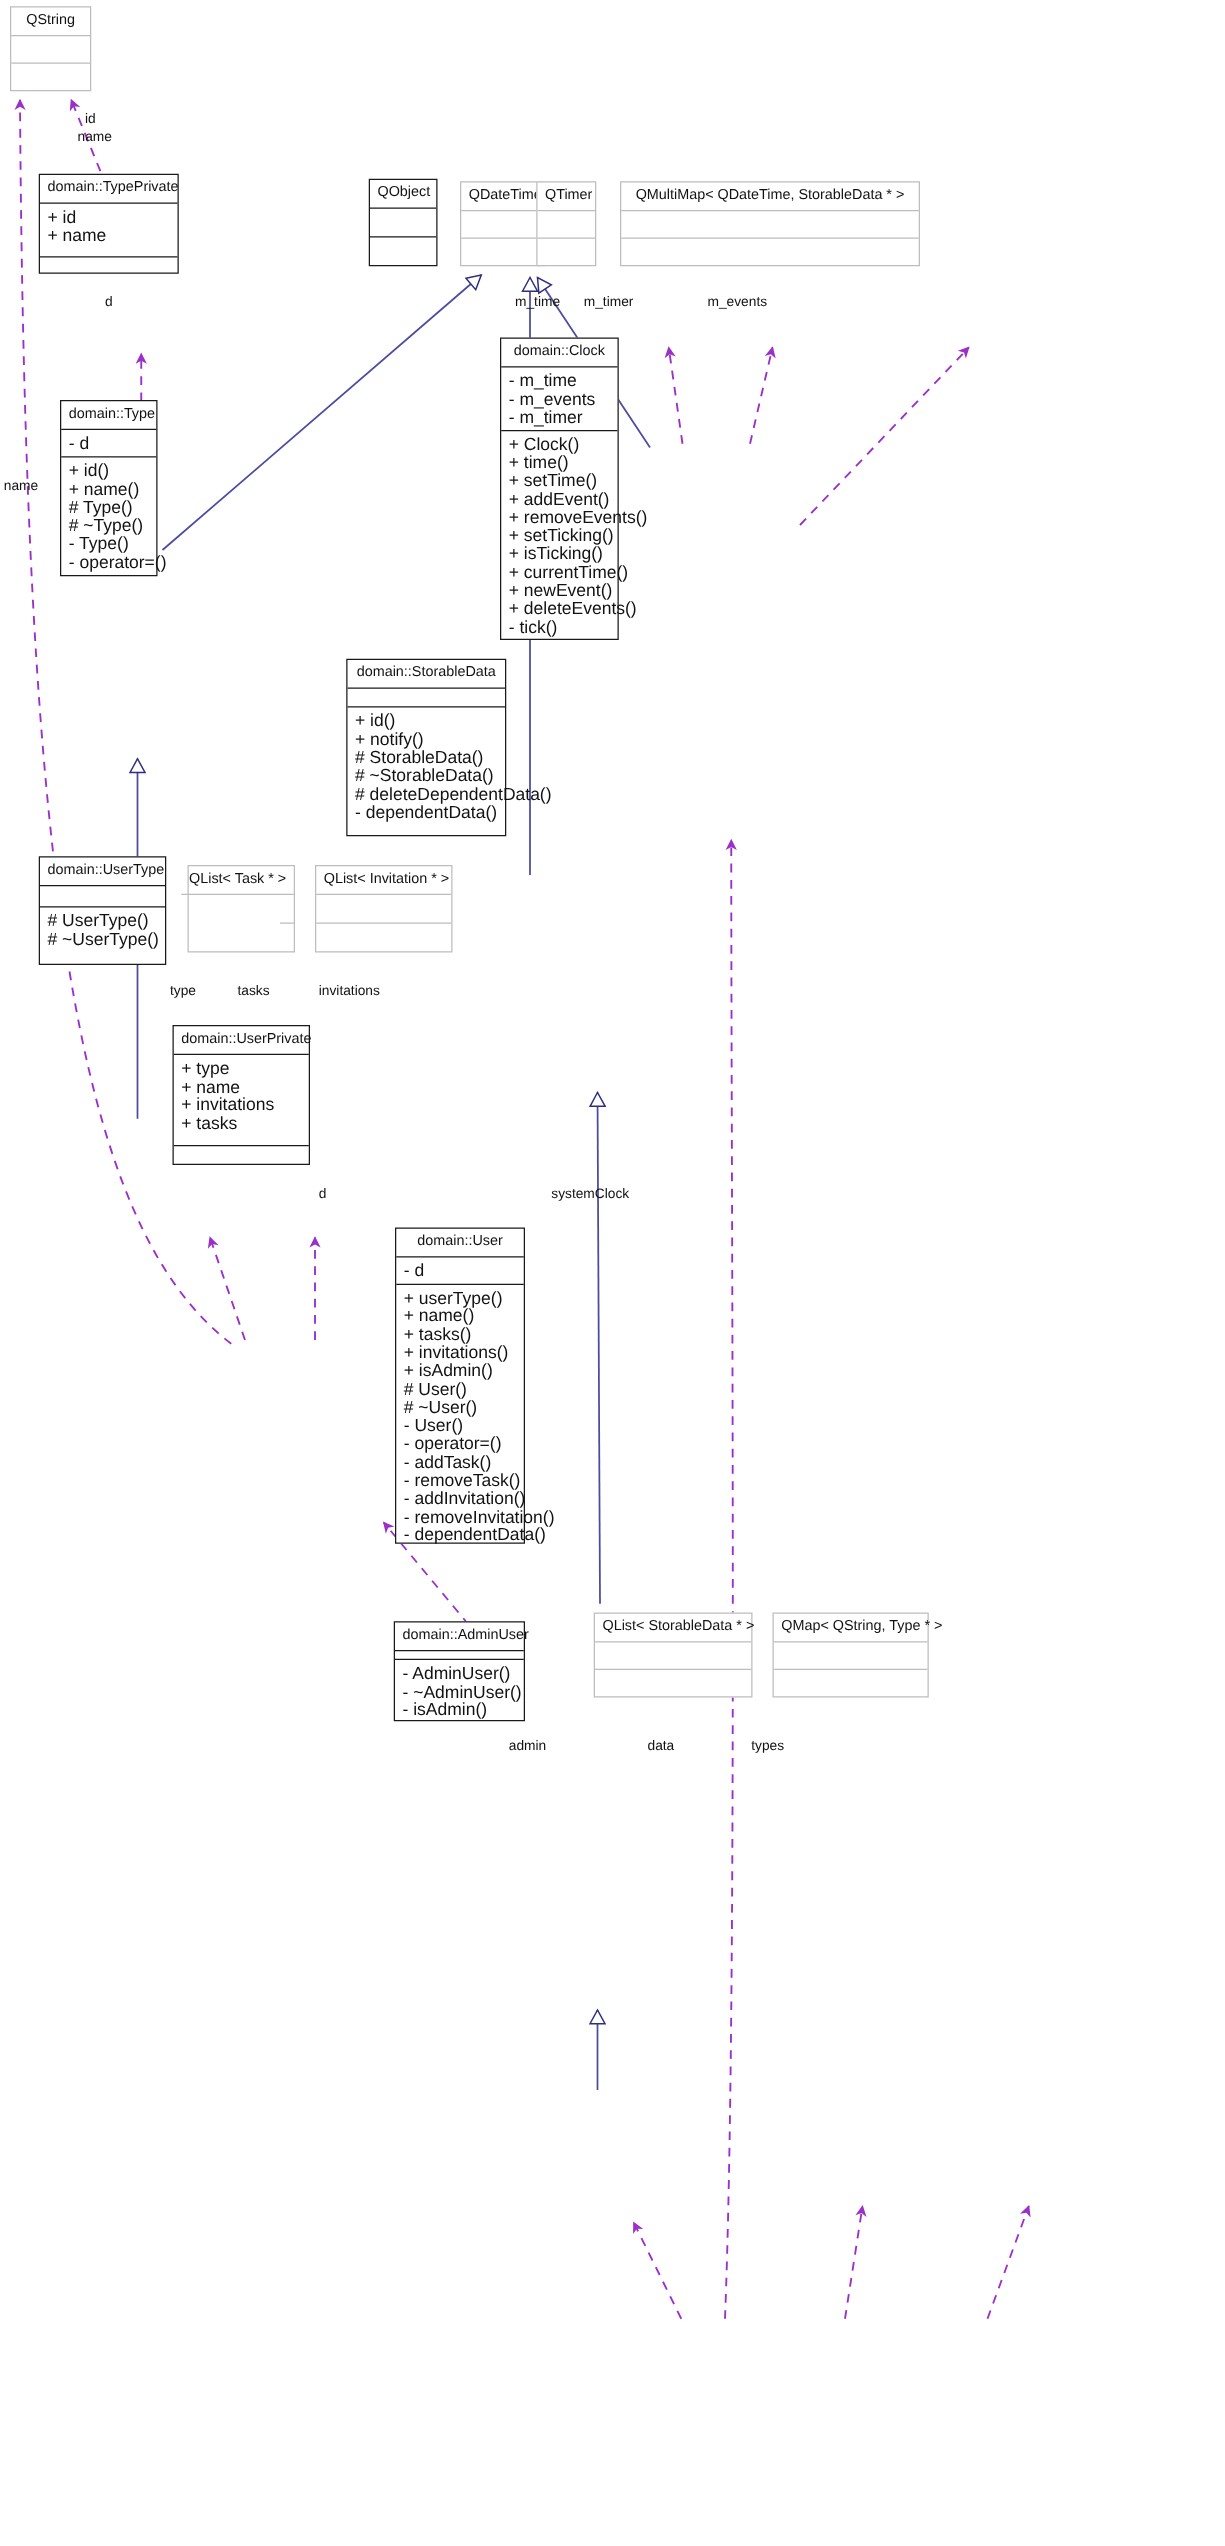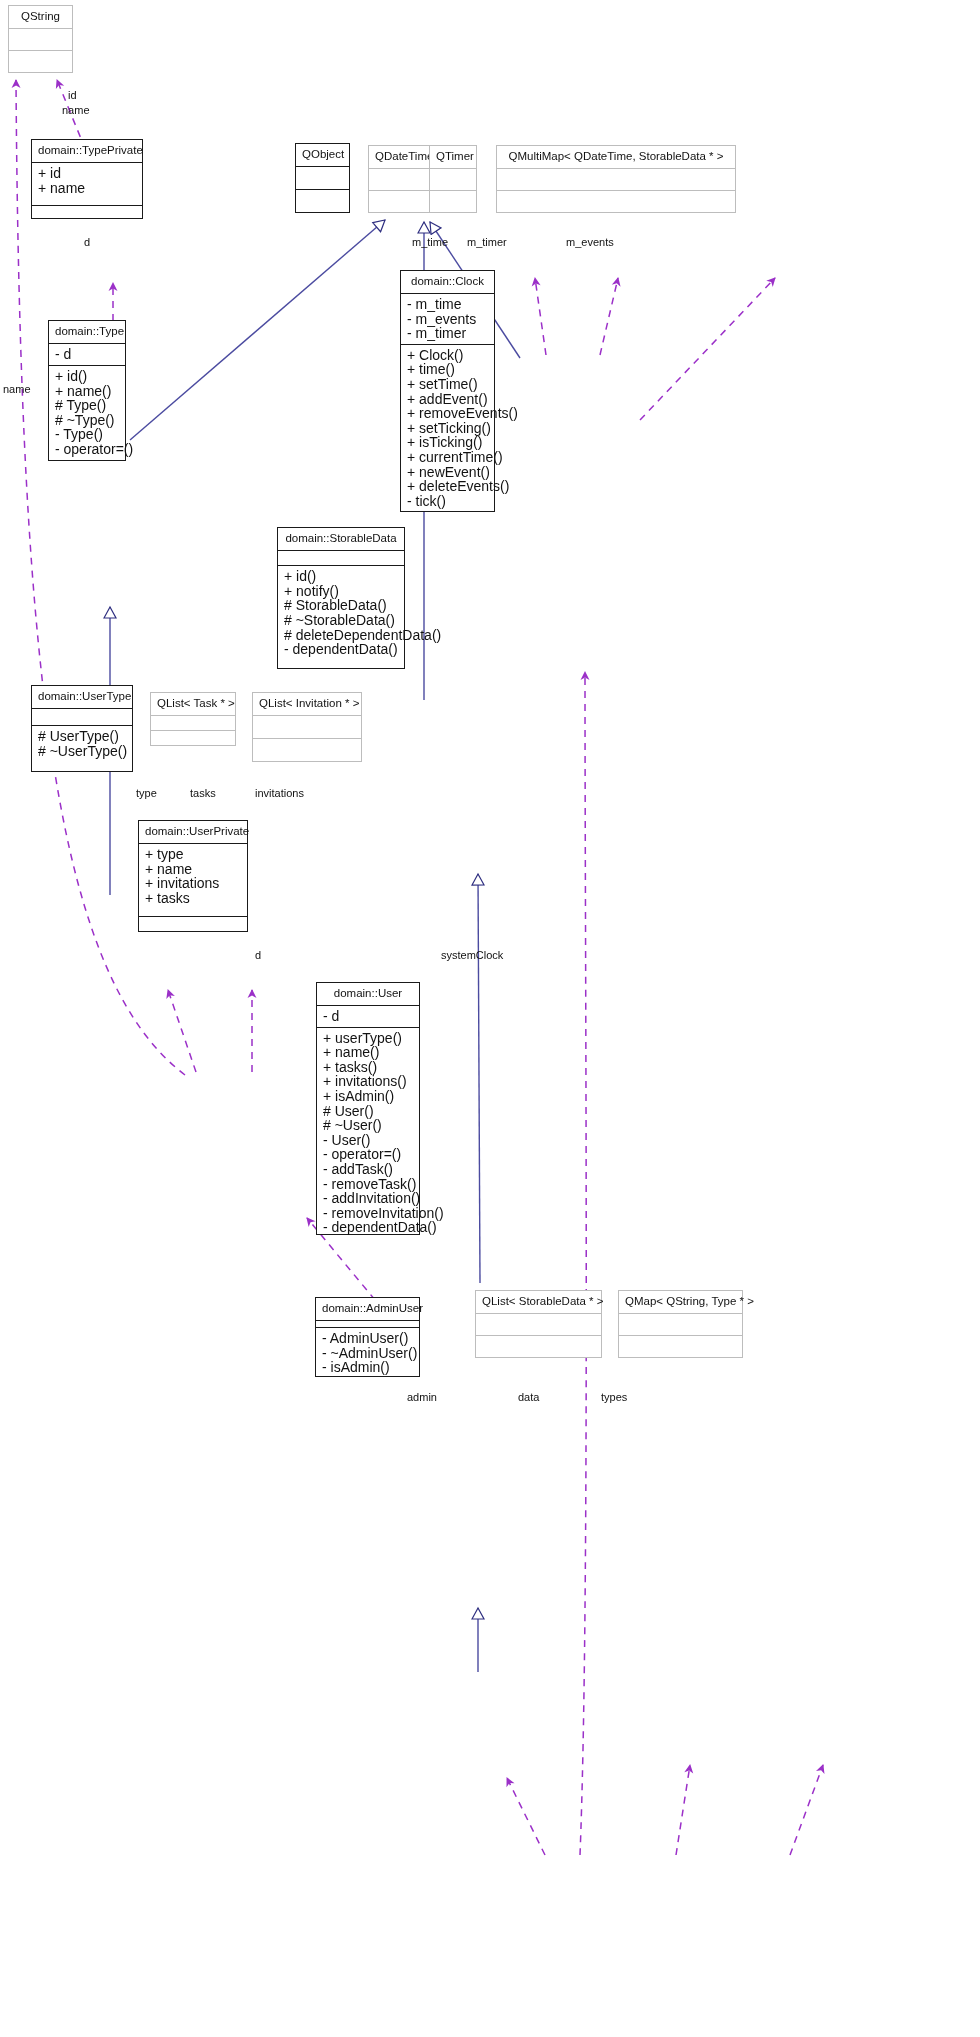--- a/index.html
+++ b/index.html
@@ -229,21 +229,21 @@
 
   <div class="uml-node strong" style="left:31px; top:685px; width:102px; height:87px;">
     <div class="uml-title">domain::UserType</div>
     <div class="uml-attrs"></div>
     <div class="uml-ops">
       <span class="uml-row"># UserType()</span>
       <span class="uml-row"># ~UserType()</span>
     </div>
   </div>
 
-  <div class="uml-node plain" style="left:150px; top:692px; width:86px; height:54px;">
+  <div class="uml-node plain" style="left:150px; top:692px; width:86px; height:70px;align-items:flex-end;">
     <div class="uml-title">QList&lt; Task * &gt;</div>
     <div class="uml-attrs"></div>
     <div class="uml-ops"></div>
   </div>
 
   <div class="uml-node plain" style="left:252px; top:692px; width:110px; height:70px;">
     <div class="uml-title">QList&lt; Invitation * &gt;</div>
     <div class="uml-attrs"></div>
     <div class="uml-ops"></div>
   </div>

